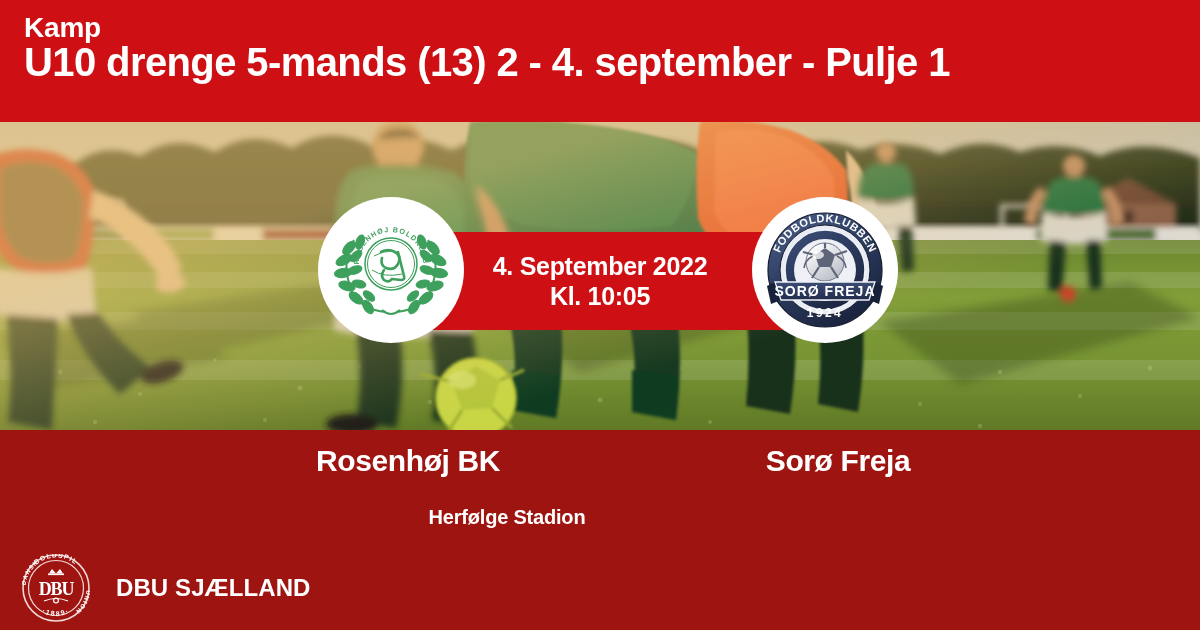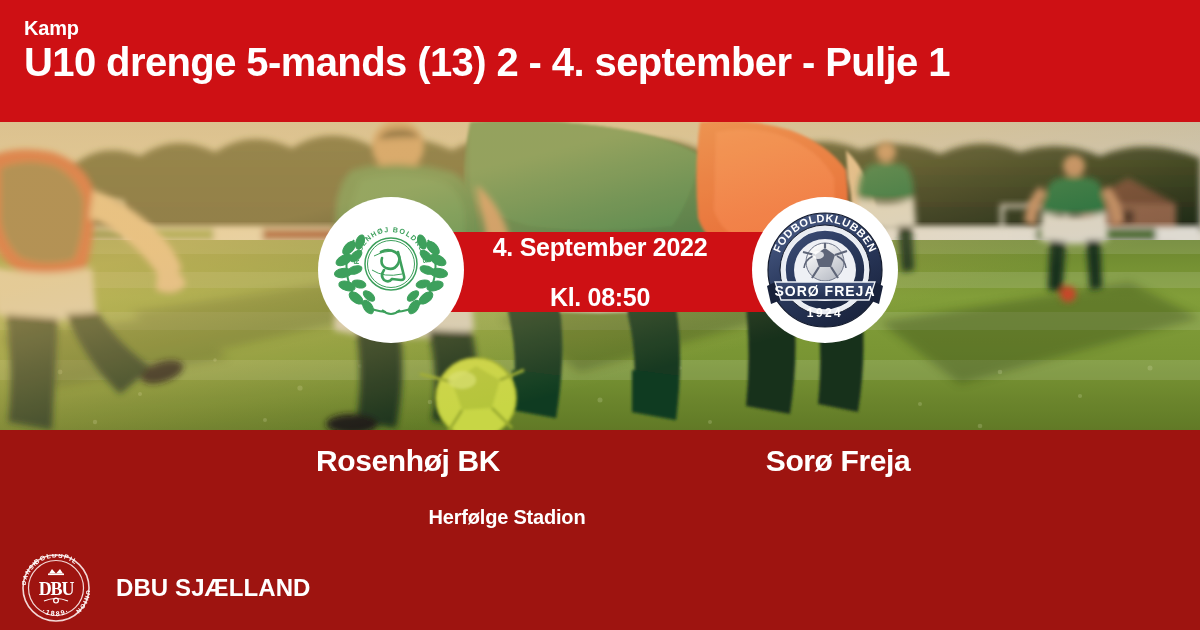--- a/index.html
+++ b/index.html
@@ -17,21 +17,21 @@
   }
 
   
   .header {
     position:absolute; left:0; top:0; width:1200px; height:122px;
     background:#ce1014;
     padding:16px 0 0 24px;
   }
   .kamp {
     color:#ffffff;
-    font-size:20px;
+    font-size:28px;
     font-weight:bold;
     letter-spacing:-0.2px;
     line-height:24px;
   }
   .headline {
     color:#ffffff;
     font-size:40px;
     font-weight:bold;
     letter-spacing:-0.6px;
     line-height:44px;
@@ -43,24 +43,24 @@
     position:absolute; left:0; top:122px; width:1200px; height:308px;
     overflow:hidden;
     background:#3c4a22;
   }
   .photo svg { display:block; width:1200px; height:308px; }
 
   
   .banner {
     position:absolute;
     left:390px; top:232px;
-    width:420px; height:80px;
+    width:420px; height:98px;
     background:#ce1014;
     display:flex; flex-direction:column;
-    align-items:center; justify-content:space-between;
+    align-items:center; justify-content:center;
     z-index:4;
   }
   .banner-line {
     color:#ffffff;
     font-weight:bold;
     font-size:25px;
     line-height:30px;
     letter-spacing:-0.3px;
     white-space:nowrap;
   }
@@ -331,21 +331,21 @@
       </g>
 
       <rect x="0" y="0" width="1200" height="308" fill="url(#warmlight)"></rect>
 
       <rect x="0" y="0" width="1200" height="308" fill="#3a2a10" opacity="0.06"></rect>
     </svg>
   </div>
 
   <div class="banner">
     <div class="banner-line">4. September 2022</div>
-    <div class="banner-line">Kl. 08:50</div>
+    <div class="banner-line">Kl. 10:05</div>
   </div>
 
   <div class="badge left">
     <span>
       <svg width="118" height="104" viewBox="0 0 118 104" aria-hidden="true">
         <g fill="none" stroke="#3da05c" stroke-width="1.5">
 
           <circle cx="59" cy="46" r="26"></circle>
           <circle cx="59" cy="46" r="23.5" stroke-width="1"></circle>
 

